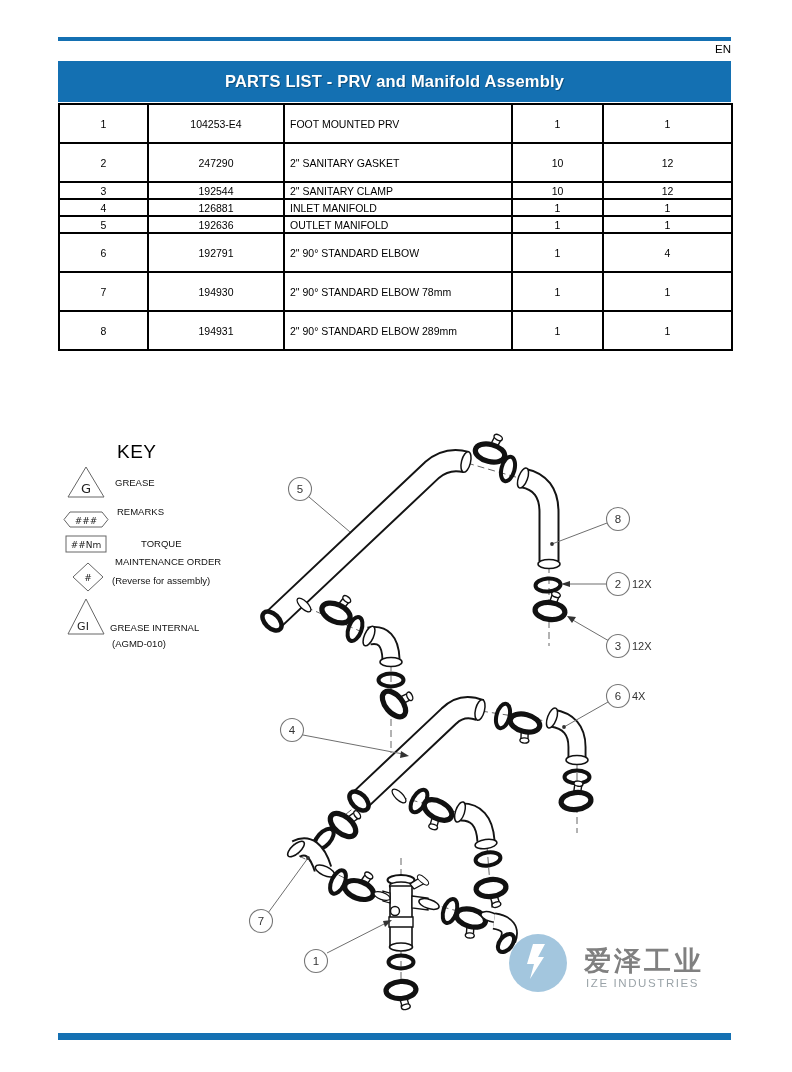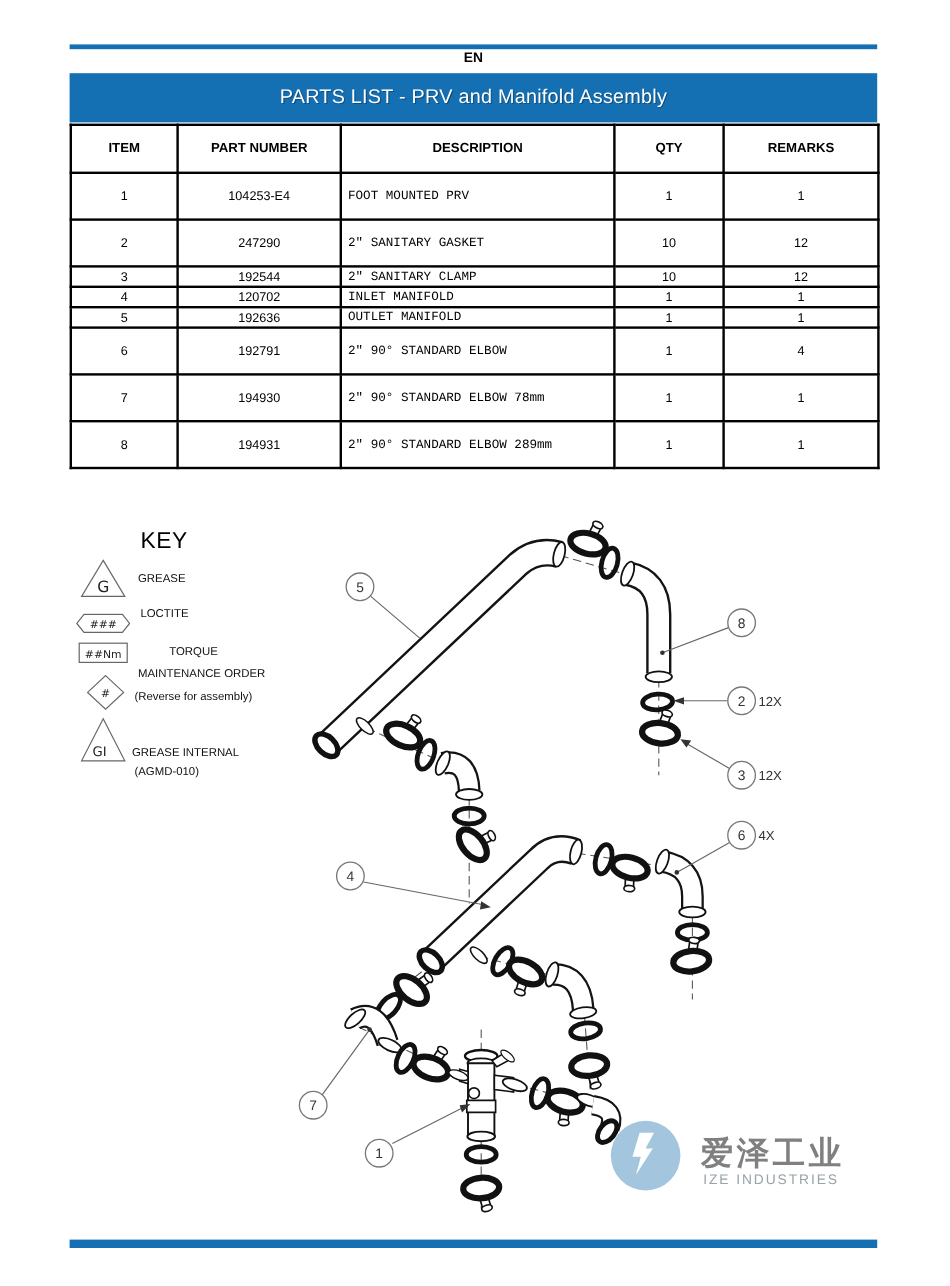--- a/index.html
+++ b/index.html
@@ -2,34 +2,34 @@
 <html><head>
 <meta charset="utf-8">
 <style>
   html,body{margin:0;padding:0;background:#fff;}
   body{width:792px;height:1072px;position:relative;overflow:hidden;
        font-family:"Liberation Sans",sans-serif;color:#000;}
   .abs{position:absolute;}
   
   .top-rule{left:58px;top:37px;width:673px;height:4px;background:#1470b2;}
   .bottom-rule{left:58px;top:1033px;width:673px;height:7px;background:#1470b2;}
-  .lang{left:58px;top:43px;width:673px;text-align:center;font-size:11.5px;font-weight:bold;}
+  .lang{left:58px;top:43px;width:673px;text-align:right;font-size:11.5px;font-weight:normal;}
   
   .title-bar{left:58px;top:61px;width:673px;height:41px;background:#1470b2;
              display:flex;align-items:center;justify-content:center;}
-  .title-bar span{color:#fff;font-size:16.5px;font-weight:normal;
+  .title-bar span{color:#fff;font-size:16.5px;font-weight:bold;
                   text-shadow:1px 1px 0 rgba(0,0,0,.30);letter-spacing:.2px;}
   
   table.parts{left:58px;top:103px;width:673px;position:absolute;
               border-collapse:collapse;table-layout:fixed;}
   table.parts th,table.parts td{border:2px solid #000;vertical-align:middle;
               font-size:10.5px;padding:0 2px;overflow:hidden;white-space:nowrap;}
   table.parts th{font-size:11px;font-weight:bold;text-align:center;height:38px;}
   table.parts td{text-align:center;}
-  table.parts td.desc{text-align:left;padding-left:5px;font-family:Liberation Mono, monospace;}
+  table.parts td.desc{text-align:left;padding-left:5px;}
   tr.rt{height:39px;} tr.rs{height:17px;}
   
   .key-title{left:117px;top:441px;font-size:19px;letter-spacing:.5px;}
   .key-label{font-size:9.5px;color:#111;white-space:nowrap;}
   .key-sym svg{display:block;}
   .ksym{stroke:#666;fill:none;stroke-width:1;}
   .ksym-text{font-family:"DejaVu Sans",sans-serif;fill:#222;}
   
   svg.diagram{left:235px;top:432px;}
   .to{fill:none;stroke:#141414;stroke-width:23;stroke-linecap:butt;}
@@ -59,27 +59,20 @@
 
 <table class="parts">
   <colgroup>
       <col style="width:89px">
       <col style="width:136px">
       <col style="width:228px">
       <col style="width:91px">
       <col style="width:129px">
     </colgroup>
   <tbody>
-      <tr>
-    <th>ITEM</th>
-    <th>PART NUMBER</th>
-    <th>DESCRIPTION</th>
-    <th>QTY</th>
-    <th>REMARKS</th>
-  </tr>
   <tr class="rt">
     <td>1</td>
         <td>104253-E4</td>
     <td class="desc">FOOT MOUNTED PRV</td>
     <td>1</td>
         <td>1</td>
   </tr>
   <tr class="rt">
     <td>2</td>
         <td>247290</td>
@@ -89,21 +82,21 @@
   </tr>
   <tr class="rs">
     <td>3</td>
         <td>192544</td>
     <td class="desc">2" SANITARY CLAMP</td>
     <td>10</td>
         <td>12</td>
   </tr>
   <tr class="rs">
     <td>4</td>
-        <td>120702</td>
+        <td>126881</td>
     <td class="desc">INLET MANIFOLD</td>
     <td>1</td>
         <td>1</td>
   </tr>
   <tr class="rs">
     <td>5</td>
         <td>192636</td>
     <td class="desc">OUTLET MANIFOLD</td>
     <td>1</td>
         <td>1</td>
@@ -141,21 +134,21 @@
   </svg>
 </div>
 <div class="abs key-label" style="left:115px;top:477px;">GREASE</div>
 
 <div class="abs key-sym" style="left:63px;top:511px;">
   <svg width="46" height="17" viewBox="0 0 46 17">
     <polygon class="ksym" points="7,1 39,1 45,8.5 39,16 7,16 1,8.5"></polygon>
     <text class="ksym-text" x="23" y="12.5" font-size="9" text-anchor="middle">###</text>
   </svg>
 </div>
-<div class="abs key-label" style="left:117px;top:506px;">LOCTITE</div>
+<div class="abs key-label" style="left:117px;top:506px;">REMARKS</div>
 
 <div class="abs key-sym" style="left:65px;top:535px;">
   <svg width="42" height="18" viewBox="0 0 42 18">
     <rect class="ksym" x="1" y="1" width="40" height="16"></rect>
     <text class="ksym-text" x="21" y="13" font-size="9" text-anchor="middle">##Nm</text>
   </svg>
 </div>
 <div class="abs key-label" style="left:115px;top:538px;margin-left:26px;">TORQUE</div>
 
 <div class="abs key-label" style="left:115px;top:556px;">MAINTENANCE ORDER</div>

